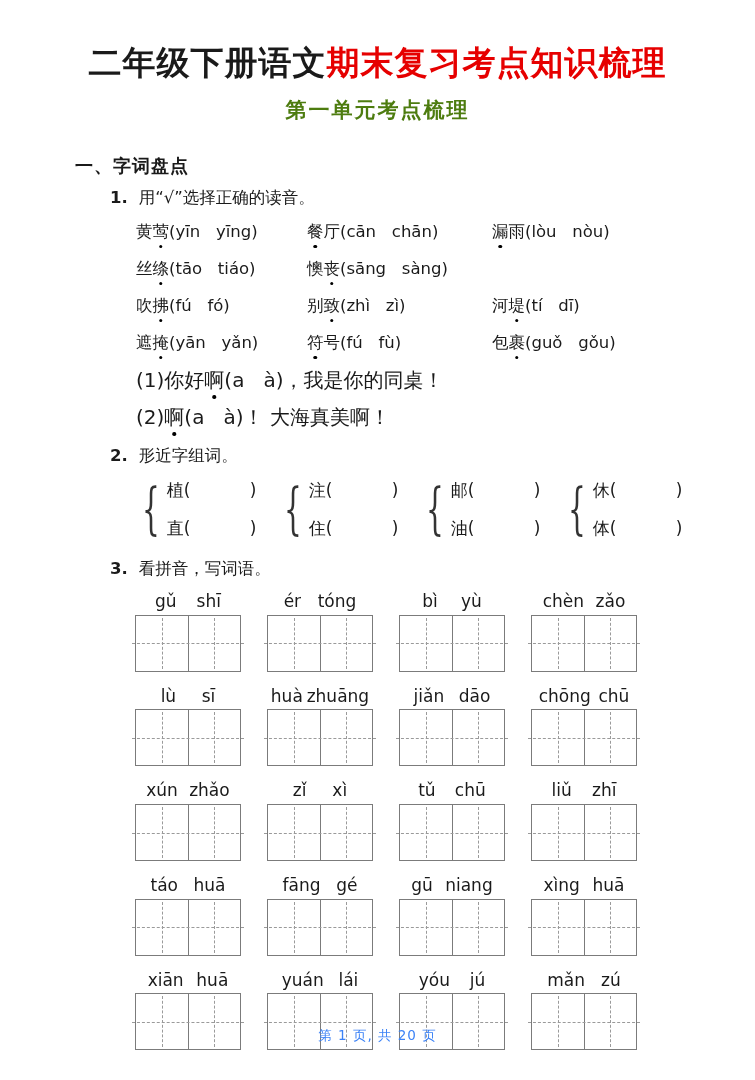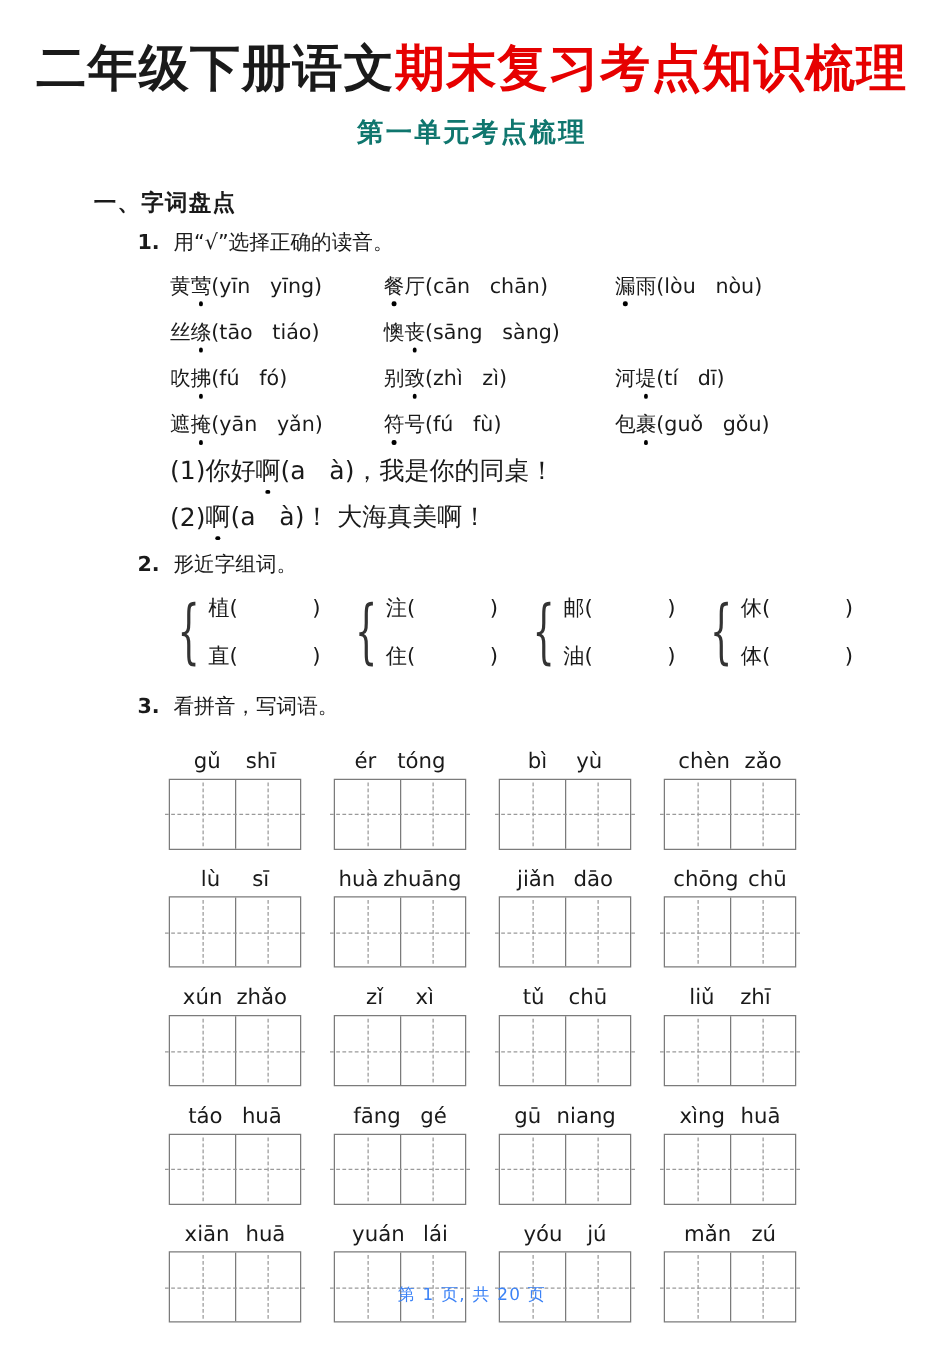--- a/index.html
+++ b/index.html
@@ -6,24 +6,24 @@
   .page{
     position:relative;
     width:755px;height:1080px;
     background:#ffffff;
     font-family:"DejaVu Sans",sans-serif;
     color:#1a1a1a;
     overflow:hidden;
   }
   
   .title{
-    margin-top:32px;
+    margin-top:44px;
     text-align:center;
     font-family:"DejaVu Serif","Liberation Serif",serif;
-    font-size:40px;
+    font-size:33px;
     font-weight:bold;
     letter-spacing:1px;
     line-height:1.15;
     white-space:nowrap;
   }
   .subtitle{
     margin-top:14px;
     text-align:center;
     font-family:"DejaVu Serif","Liberation Serif",serif;
     font-size:21px;
@@ -74,21 +74,21 @@
     font-size:56px;font-weight:200;color:#333;
     transform:scaleX(0.5);
     line-height:1;
     margin-right:-2px;
   }
   .fcol{display:flex;flex-direction:column;gap:15px;font-size:17px;}
   .fcol .blank{white-space:pre;}
   
   .w-rows{margin-left:135px;}
   .w-row{display:flex;gap:26px;margin-top:15px;}
-  .w-row.first{margin-top:24px;align-items:flex-end;}
+  .w-row.first{margin-top:12px;align-items:flex-end;}
   .w-unit{width:106px;}
   .py{
     display:flex;justify-content:space-evenly;
     font-size:17px;margin-bottom:4px;line-height:1.1;
   }
   .wordbox{
     position:relative;height:57px;box-sizing:border-box;
     border:1.6px solid #7b7b7b;display:flex;
     background:#fff;
   }
@@ -110,21 +110,21 @@
   }
 </style>
 </head>
 <body>
 
 <div class="page">
 
   <div class="title">
     <span>二年级下册语文</span><span style="color: rgb(230, 0, 0);">期末复习考点知识梳理</span>
   </div>
-  <div class="subtitle" style="color: #0f766e;">第一单元考点梳理</div>
+  <div class="subtitle" style="color: #4d7c0f;">第一单元考点梳理</div>
 
   <div class="h-sec">一、字词盘点</div>
 
   <div class="q-line">
     <span class="qnum">1.</span>
     <span>用“√”选择正确的读音。</span>
   </div>
 
   <div class="word-grid">
     <div class="wg-row">

